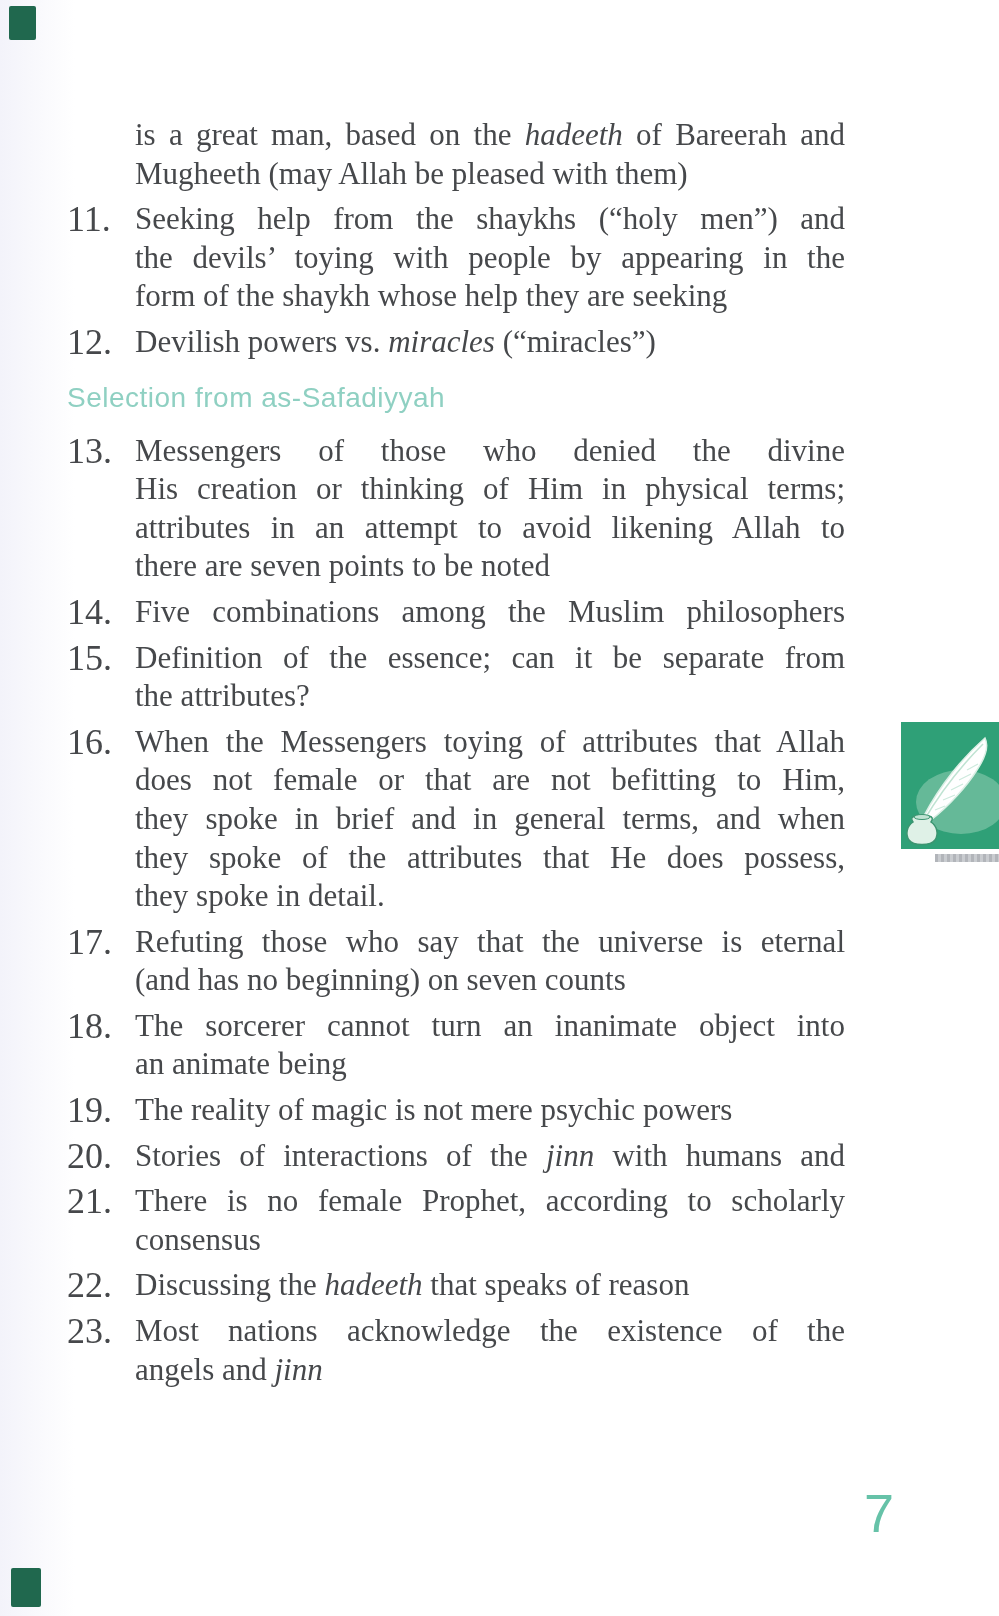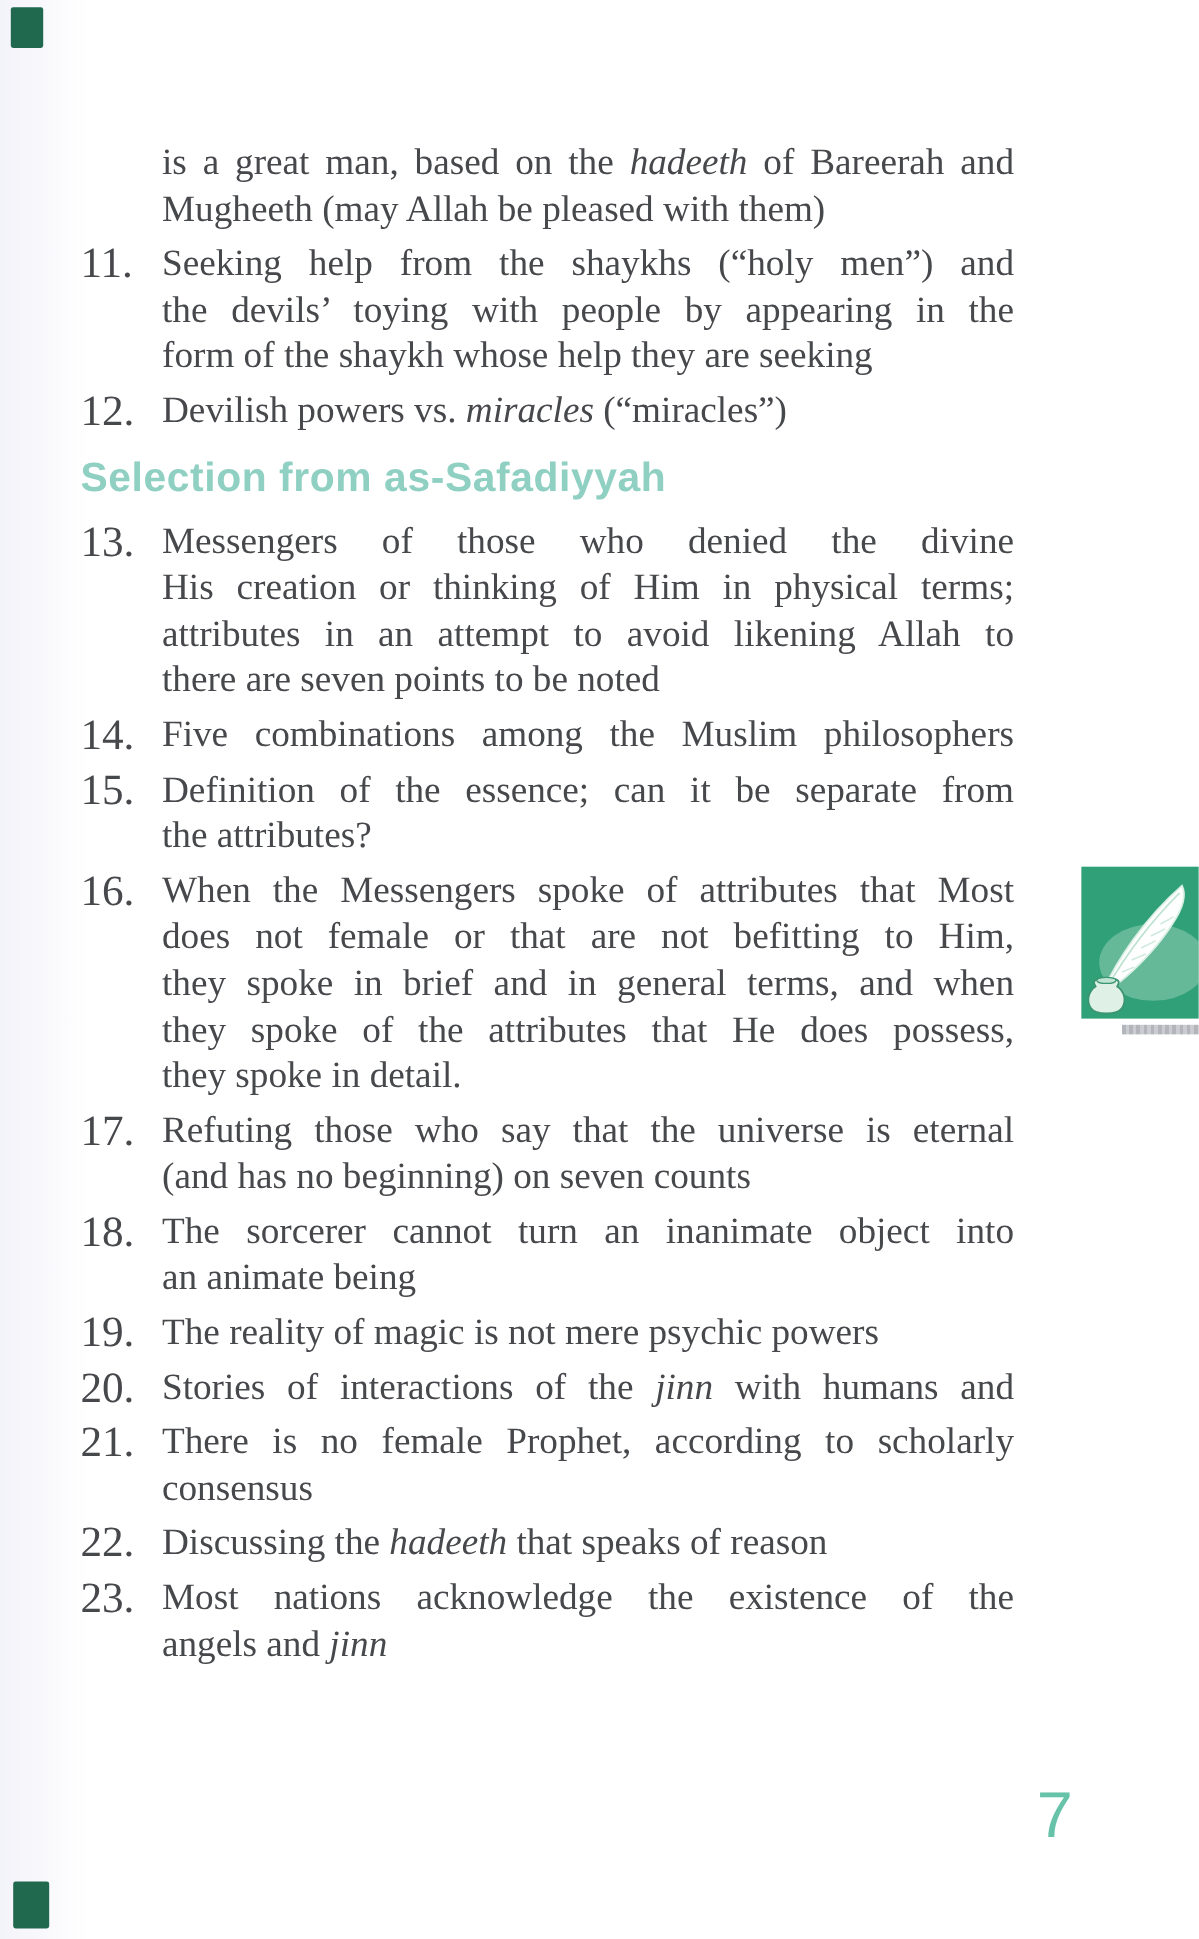--- a/index.html
+++ b/index.html
@@ -16,22 +16,22 @@
   .content{position:absolute;left:67px;top:116px;width:778px;}
   .toc-item{display:flex;margin-bottom:7px;}
   .toc-item .num{width:68px;flex:0 0 68px;font-size:36px;line-height:38.6px;}
   .toc-item .lines{width:710px;flex:0 0 710px;font-size:31px;line-height:38.6px;}
   .line{text-align:left;}
   .line.just{text-align:justify;text-align-last:justify;}
   .line i{font-style:italic;}
 
   .section-heading{
     font-family:"Liberation Sans",sans-serif;
-    font-weight:700;letter-spacing:0.5px;
-    font-size:34px;line-height:40px;
+    font-weight:400;letter-spacing:0.5px;
+    font-size:28px;line-height:40px;
     color:var(--teal,#8fd0c2);
     margin:16px 0 14px 0;
   }
 
   #page-number{
     position:absolute;left:864px;top:1482px;
     font-family:"Liberation Sans",sans-serif;
     font-size:54px;font-weight:400;
     color:var(--pagenum,#66c2a8);
   }
@@ -90,21 +90,21 @@
       <div class="toc-item">
         <div class="num">15.</div>
         <div class="lines">
           <div class="line just"><span>Definition of the essence; can it be separate from</span></div>
           <div class="line"><span>the attributes?</span></div>
         </div>
       </div>
       <div class="toc-item">
         <div class="num">16.</div>
         <div class="lines">
-          <div class="line just"><span>When the Messengers spoke of attributes that Most</span></div>
+          <div class="line just"><span>When the Messengers toying of attributes that Allah</span></div>
           <div class="line just"><span>does not female or that are not befitting to Him,</span></div>
           <div class="line just"><span>they spoke in brief and in general terms, and when</span></div>
           <div class="line just"><span>they spoke of the attributes that He does possess,</span></div>
           <div class="line"><span>they spoke in detail.</span></div>
         </div>
       </div>
       <div class="toc-item">
         <div class="num">17.</div>
         <div class="lines">
           <div class="line just"><span>Refuting those who say that the universe is eternal</span></div>

